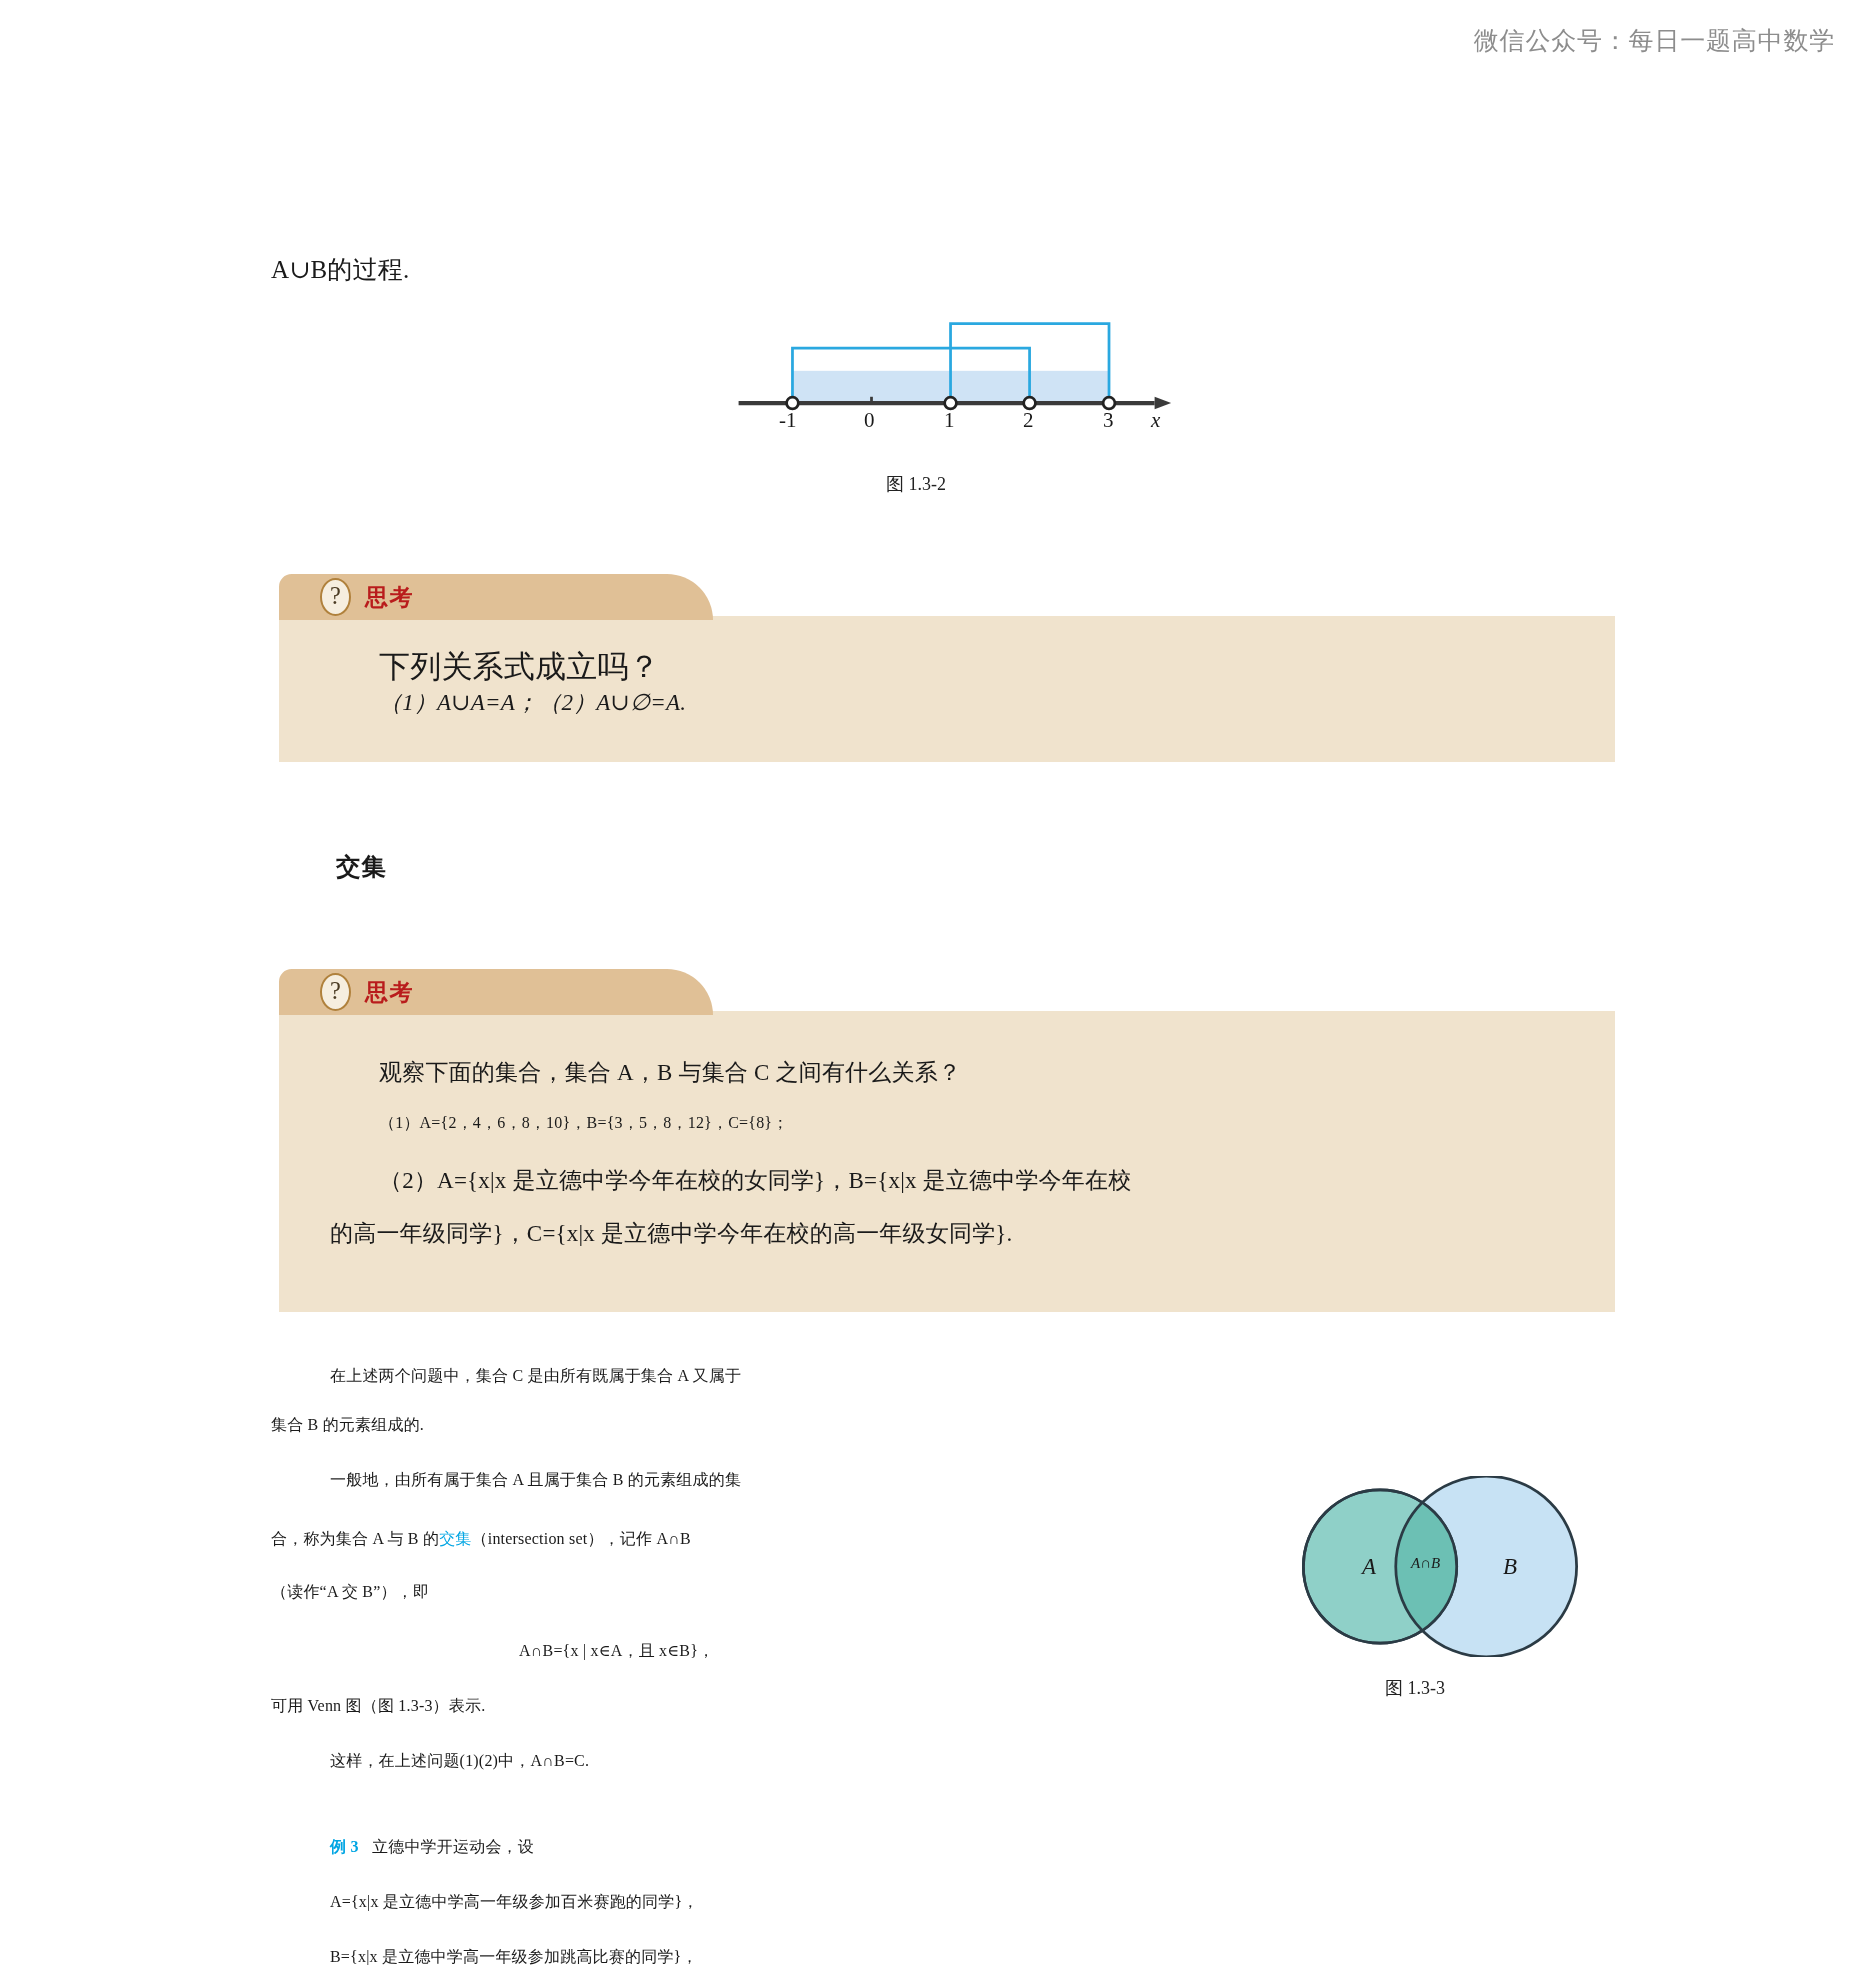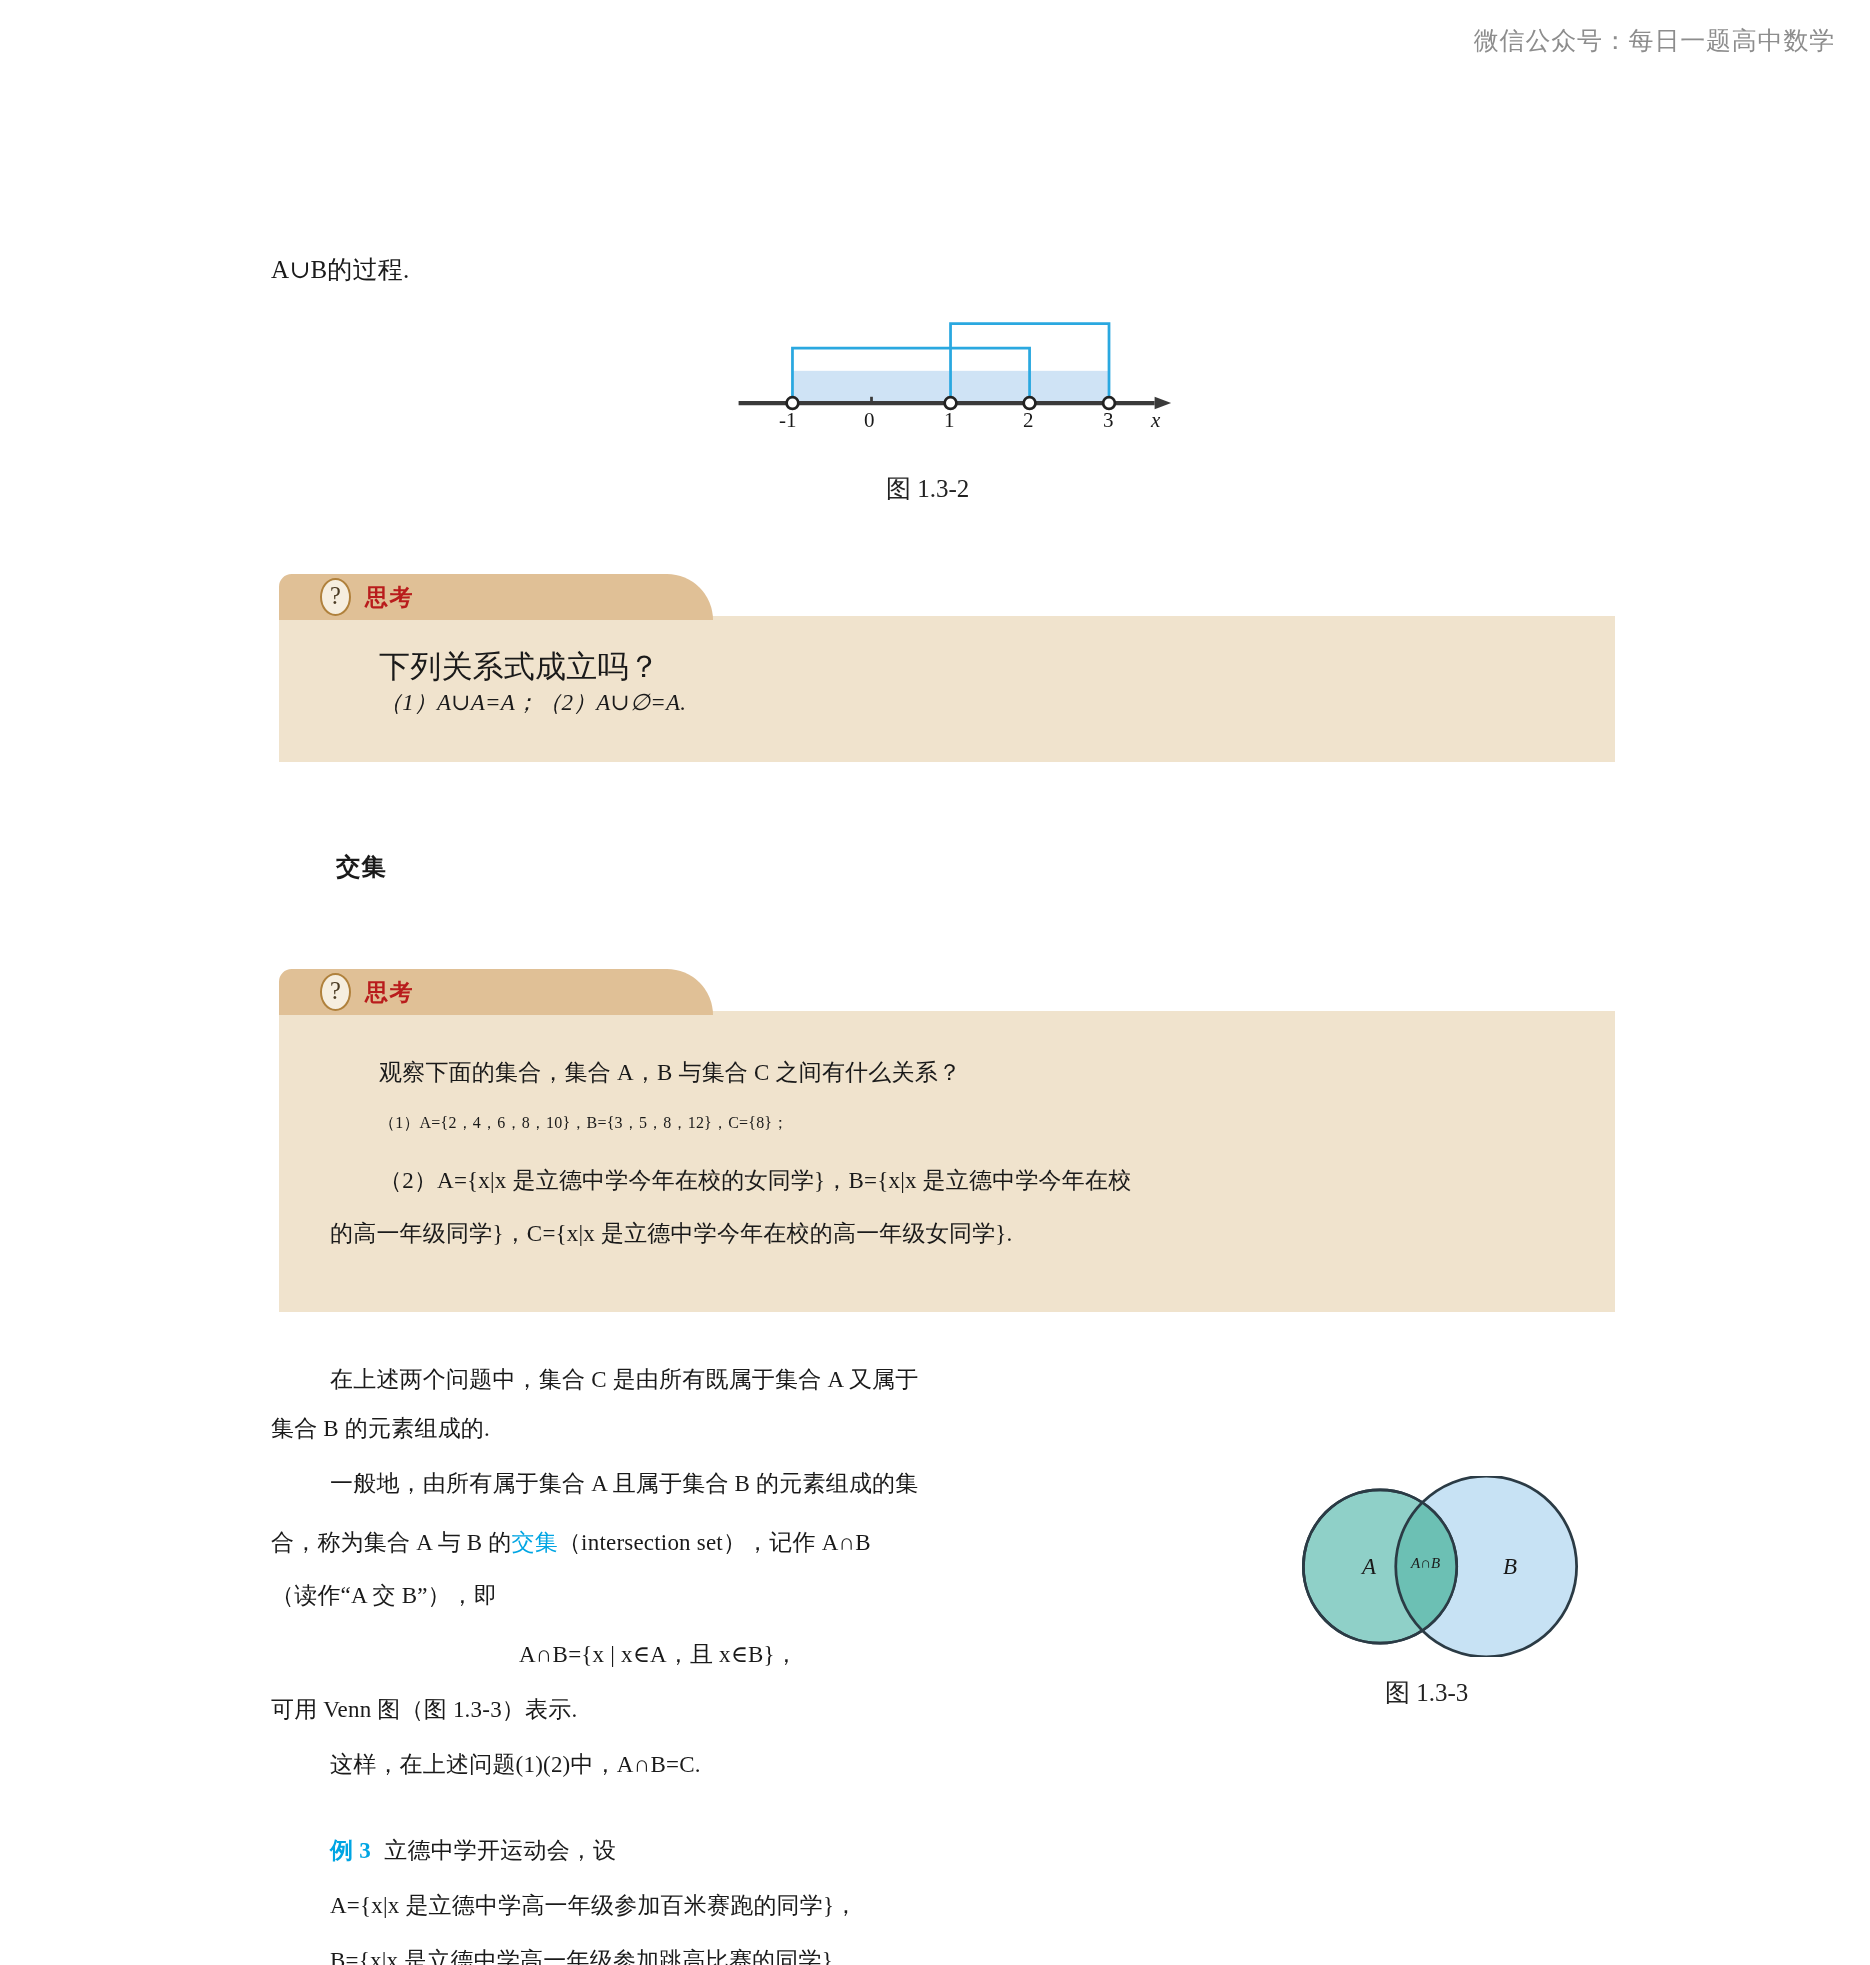--- a/index.html
+++ b/index.html
@@ -14,32 +14,32 @@
   
   .watermark{
     position:absolute;top:24.4px;right:35px;
     font-family:"Liberation Sans","DejaVu Sans",sans-serif;
     font-size:25px;letter-spacing:0.8px;color:#8d8d8d;white-space:nowrap;
   }
 
   
   .body-line{
     position:absolute;
-    font-size:23px;line-height:1.0;
+    font-size:16px;line-height:1.0;
     white-space:nowrap;
     letter-spacing:0.2px;
   }
   .mi{font-family:"Liberation Serif","DejaVu Serif",serif;font-style:italic;}
   .accent{color:#00a5e3;}
   .bold{font-weight:bold;}
 
   
   .fig132{position:absolute;left:715px;top:307px;width:464px;height:130px;}
   .fig-cap{
-    position:absolute;font-size:25px;white-space:nowrap;color:#222;
+    position:absolute;font-size:18px;white-space:nowrap;color:#222;
     font-family:"Liberation Serif","DejaVu Serif",serif;
   }
 
   
   .think{position:absolute;}
   .think-tab{
     position:absolute;left:0;top:0;height:46px;width:434px;
     background:#e0c096;
     border-top-left-radius:17.3px;border-top-right-radius:63px;
     display:flex;align-items:center;

